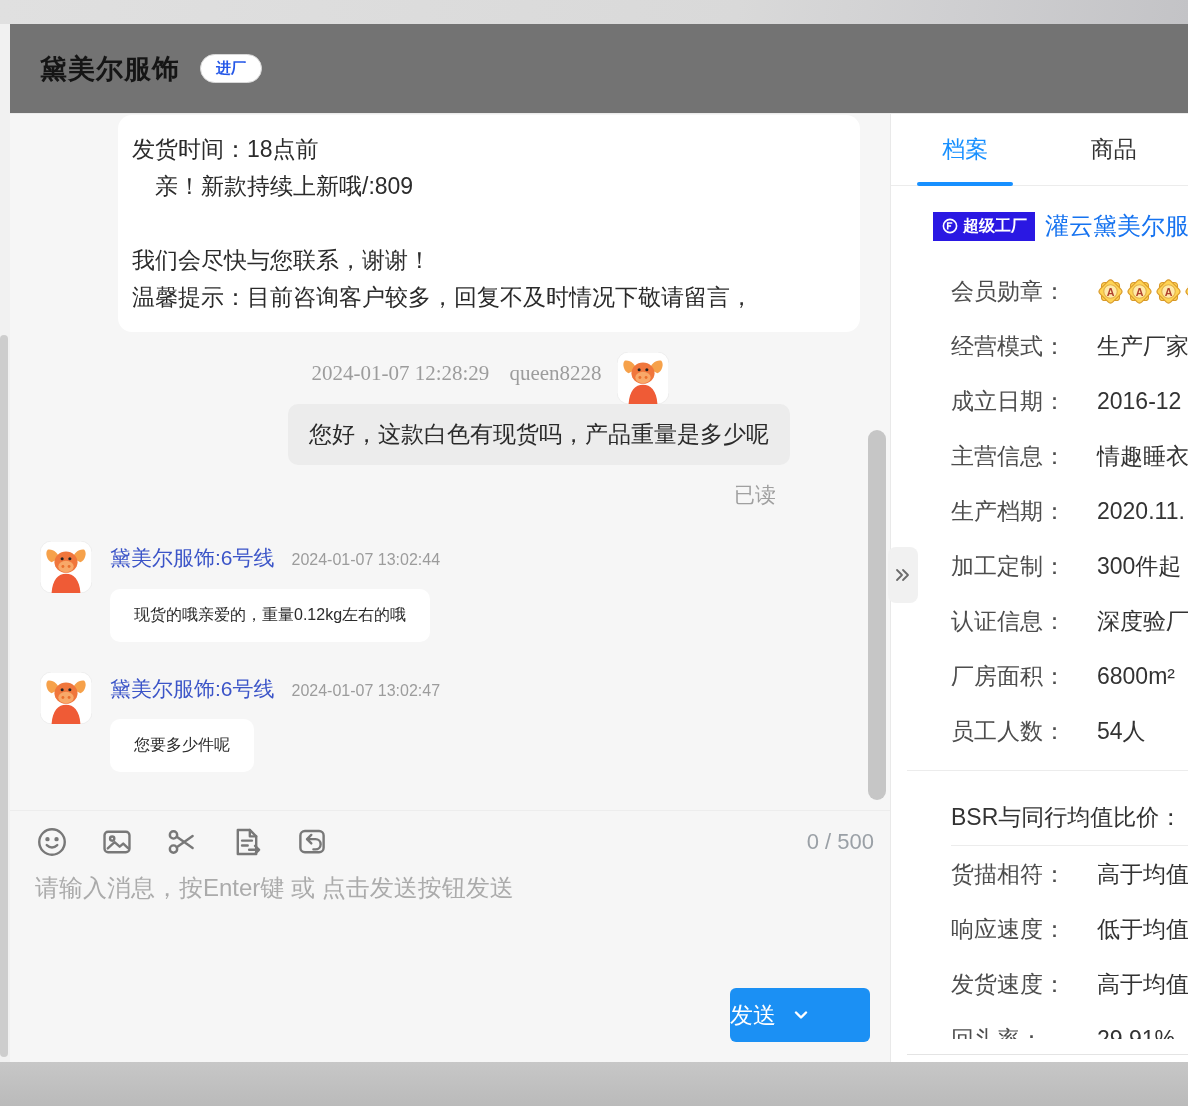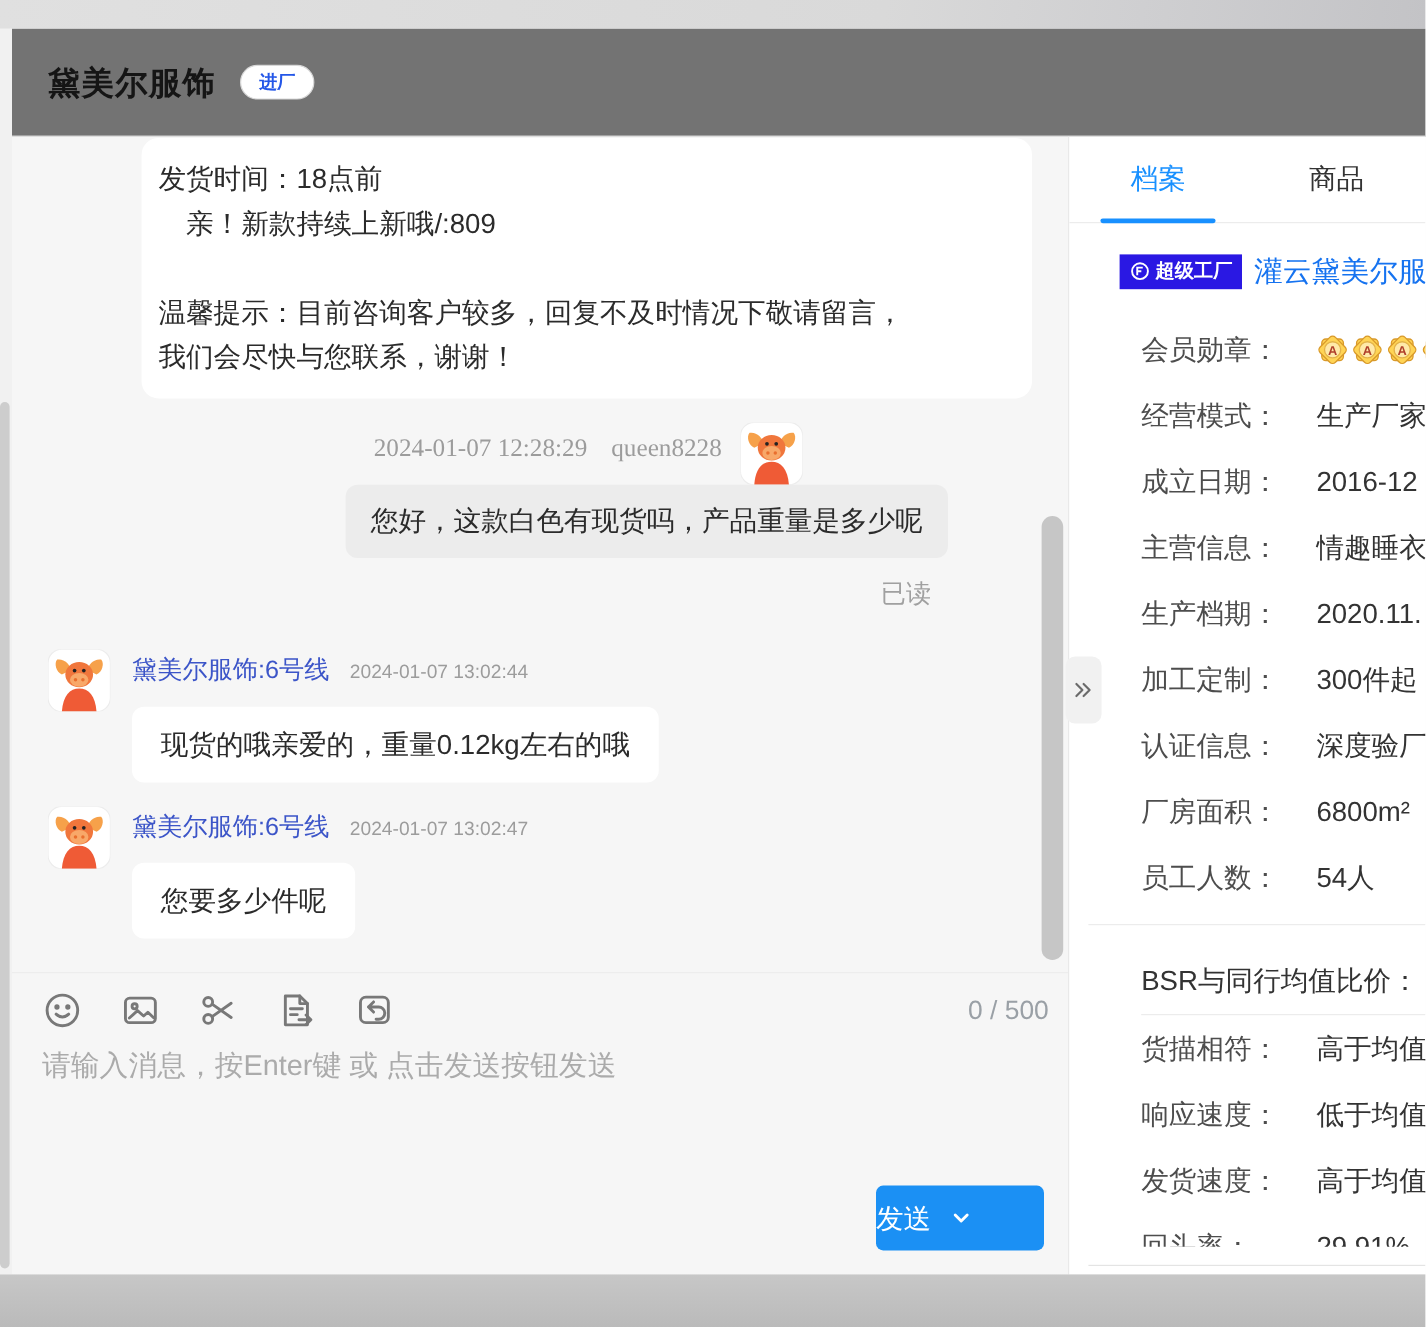--- a/index.html
+++ b/index.html
@@ -36,21 +36,21 @@
   .read-status { position:absolute; left:110px; top:367px; width:656px; text-align:right; color:#a0a0a0; font-size:21px; }
   .s-avatar1 { position:absolute; left:30px; top:427px; }
   .s-name1 { position:absolute; left:100px; top:430px; }
   .s-bubble1 { position:absolute; left:100px; top:475px; }
   .s-avatar2 { position:absolute; left:30px; top:558px; }
   .s-name2 { position:absolute; left:100px; top:561px; }
   .s-bubble2 { position:absolute; left:100px; top:605px; }
   .name-row { display:flex; gap:17px; align-items:baseline; white-space:nowrap; }
   .s-name { color:#3c55c8; font-size:21px; cursor:pointer; }
   .s-time { color:#9c9c9c; font-size:16px; }
-  .s-bubble { display:inline-block; background:#fff; border-radius:10px; padding:16px 24px; font-size:23px; color:#2b2b2b; }
+  .s-bubble { display:inline-block; background:#fff; border-radius:10px; padding:16px 24px; font-size:16px; color:#2b2b2b; }
   .chat-scrollbar { position:absolute; left:858px; top:316px; width:18px; height:370px; background:#c6c6c6; border-radius:9px; }
 
   .composer-sep { position:absolute; left:0; top:696px; width:100%; height:1px; background:#ededed; }
   .icon-row { position:absolute; left:25px; top:711px; display:flex; gap:31px; }
   .c-icon { width:34px; height:34px; cursor:pointer; }
   .char-count { position:absolute; right:16px; top:715px; color:#9aa0a6; font-size:22px; }
   .msg-input { position:absolute; left:25px; top:758px; width:690px; color:#ababab; font-size:24px; cursor:text; }
   .send-btn { position:absolute; left:720px; top:874px; width:140px; height:54px; background:#1b90f4; border-radius:6px;
     display:flex; align-items:center; justify-content:flex-start; gap:15px; color:#fff; font-size:23px; cursor:pointer; }
 
@@ -96,22 +96,22 @@
     <span class="title">黛美尔服饰</span>
     <span class="title-badge">进厂</span>
   </div>
 
   <div class="chat">
 
     <div class="bubble welcome">
       <div class="w-line">发货时间：18点前</div>
       <div class="w-line">　亲！新款持续上新哦/:809</div>
       <div class="w-line"></div>
+      <div class="w-line">我们会尽快与您联系，谢谢！</div>
       <div class="w-line">温馨提示：目前咨询客户较多，回复不及时情况下敬请留言，</div>
-      <div class="w-line">我们会尽快与您联系，谢谢！</div>
     </div>
 
     <div class="ts-row">
       <span class="ts-text">
         <span>2024-01-07 12:28:29</span>
         <span>queen8228</span>
       </span>
       <svg class="avatar" viewBox="0 0 54 54">
         <rect width="54" height="54" rx="12" fill="#fff" stroke="#ececec"></rect>
         <path d="M12 22 C7 20 5 12 8 9 C14 8 19 13 20 18 Z" fill="#F6A14A"></path>

